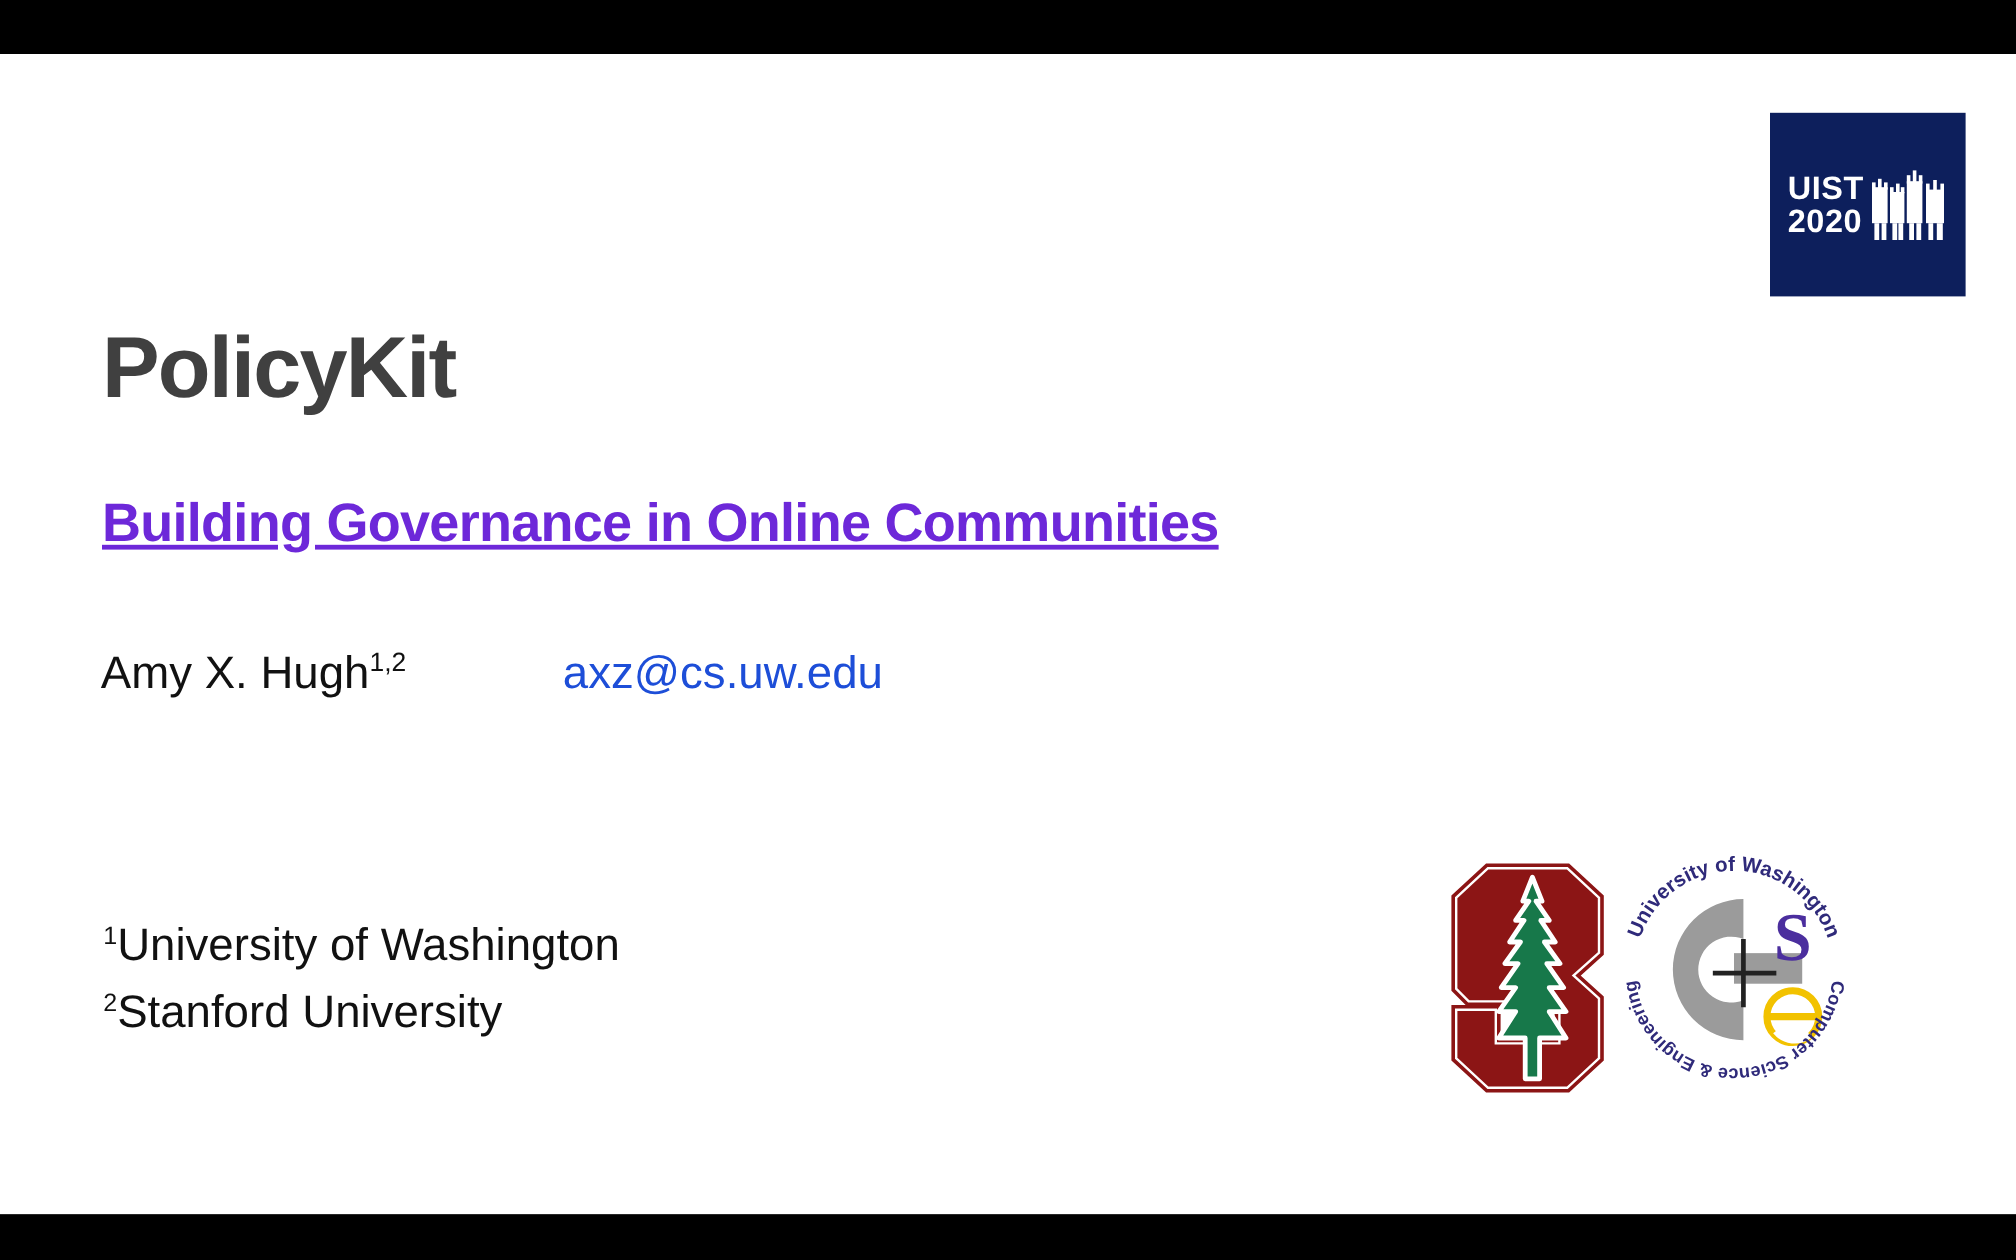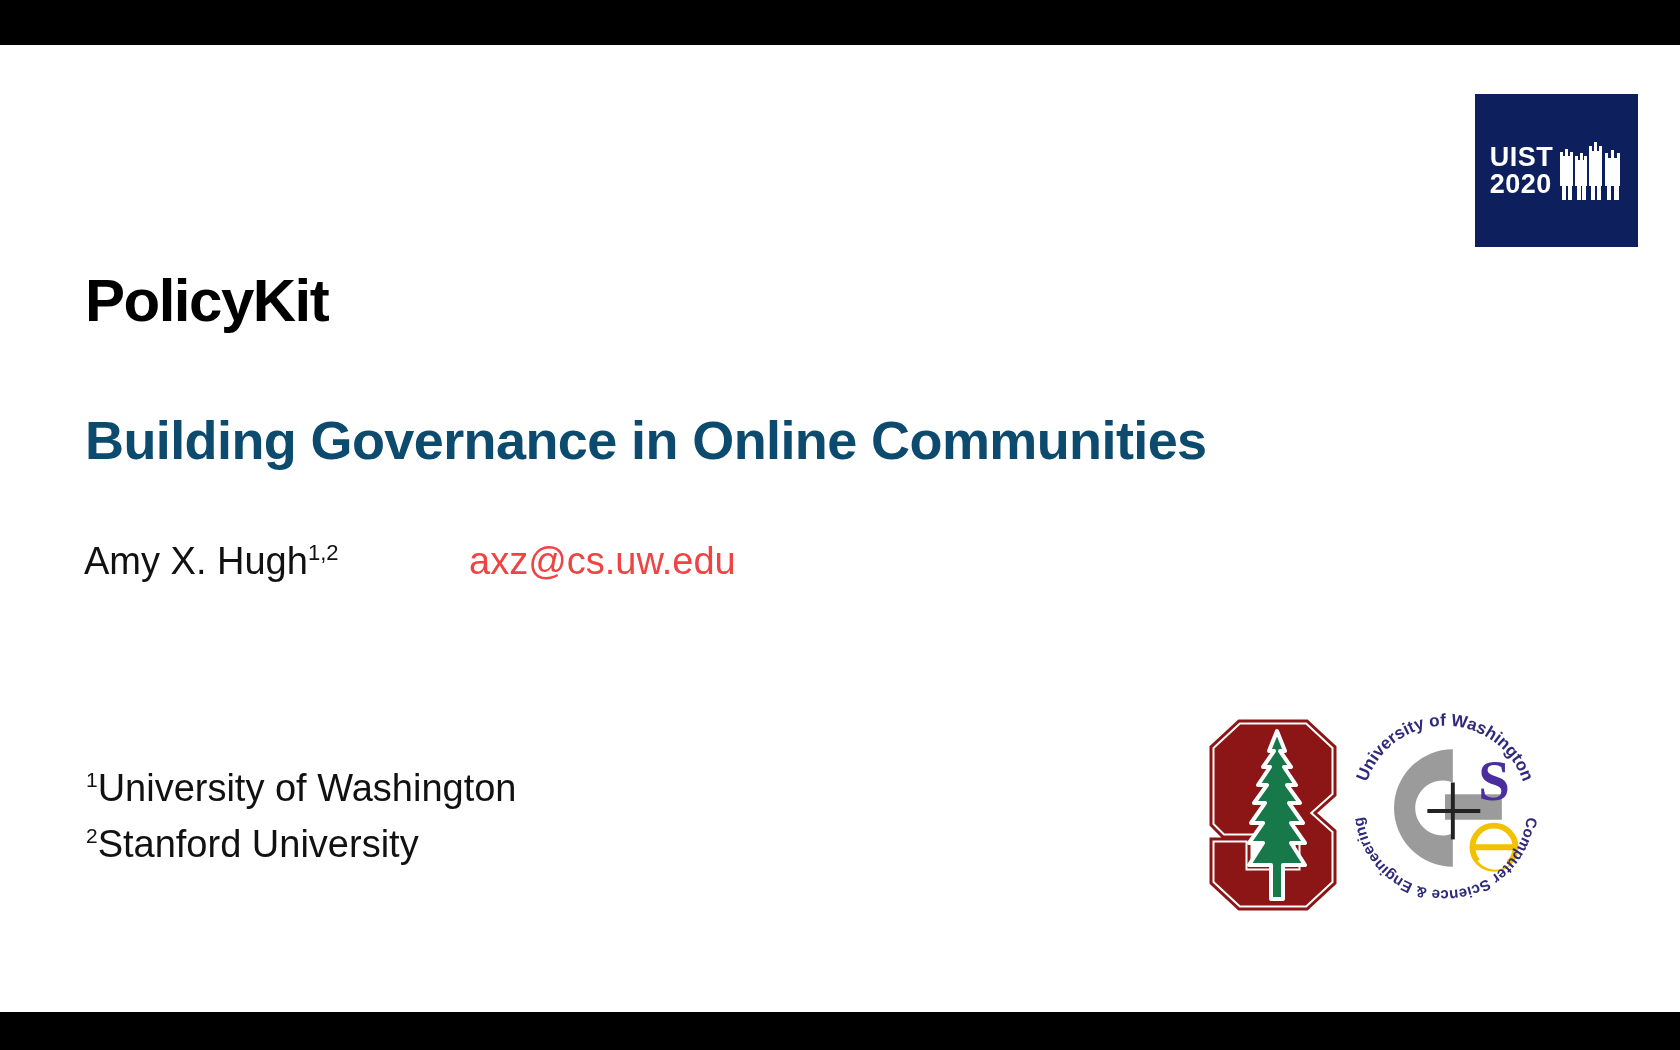--- a/index.html
+++ b/index.html
@@ -64,37 +64,38 @@
     text-align: left;
   }
   #uist-wordmark span { display: block; }
   #uist-skyline { display: block; }
 
   
   #title {
     position: absolute;
     left: 85px;
     top: 226px;
-    font-size: 60px;
+    font-size: 72px;
     font-weight: bold;
-    color: #000000;
+    color: #404040;
     letter-spacing: -1.5px;
     line-height: 1;
     white-space: nowrap;
   }
   #subtitle {
     position: absolute;
     left: 85px;
     top: 368px;
-    font-size: 54px;
+    font-size: 45px;
     font-weight: bold;
-    color: #0c4a6e;
+    color: #6d28d9;
     letter-spacing: -0.6px;
     line-height: 1;
     white-space: nowrap;
+    text-decoration: underline;
   }
 
   
   #authors {
     position: absolute;
     left: 84px;
     top: 495px;
   }
   .author-row {
     display: flex;
@@ -102,21 +103,21 @@
     height: 55px;
   }
   .author-name {
     width: 385px;
     font-size: 38px;
     color: #111111;
     white-space: nowrap;
   }
   .author-email {
     font-size: 38px;
-    color: #ef4444;
+    color: #1d4ed8;
     white-space: nowrap;
   }
   sup {
     font-size: 0.58em;
     vertical-align: super;
     line-height: 0;
   }
 
   
   #affiliations {

